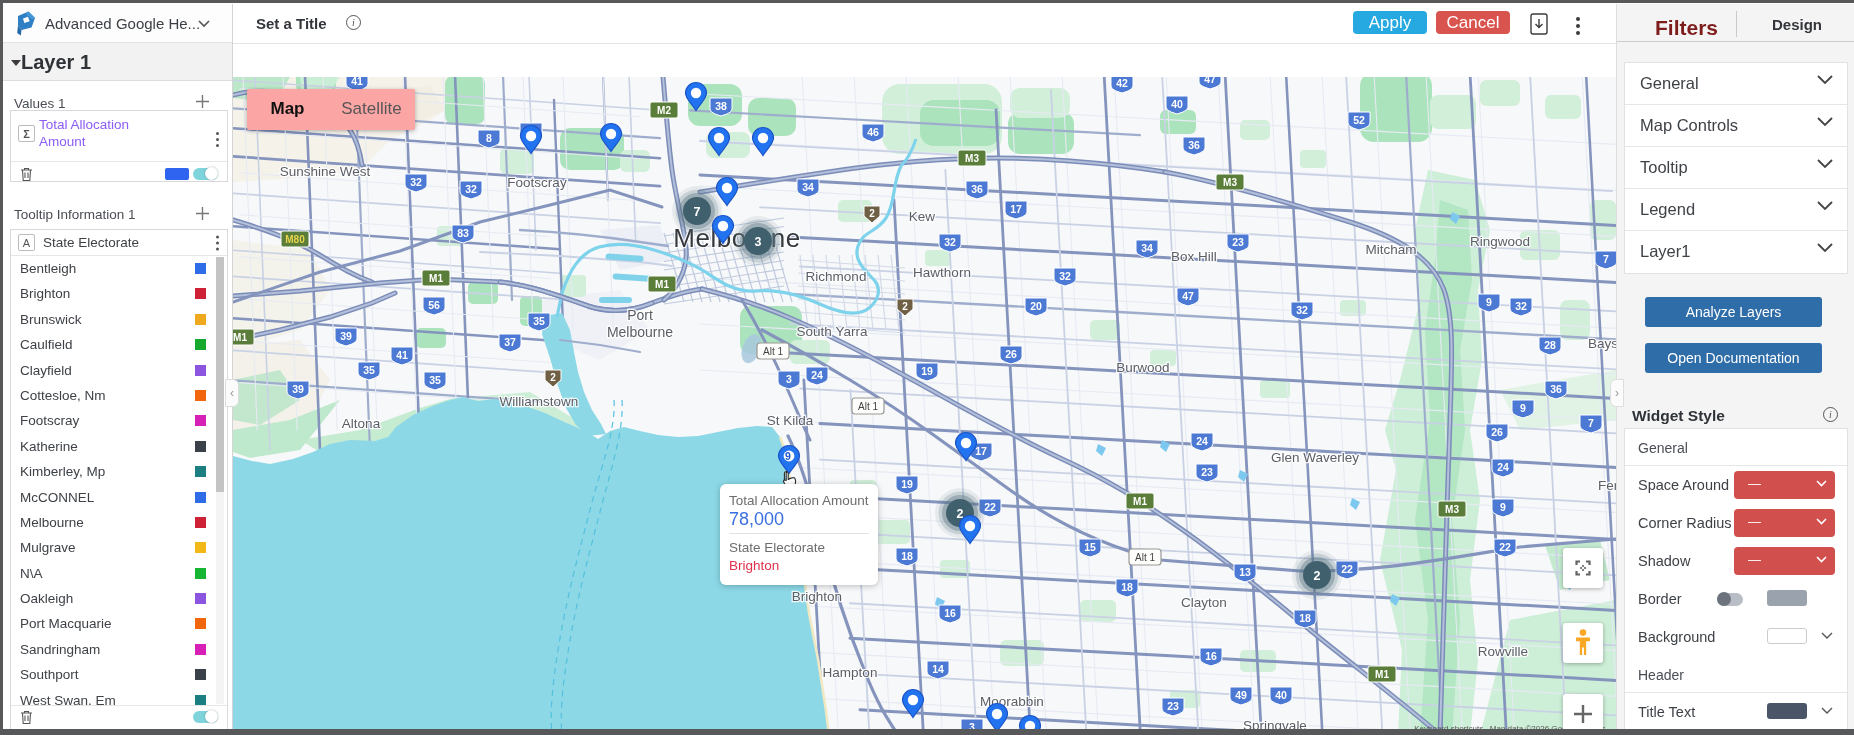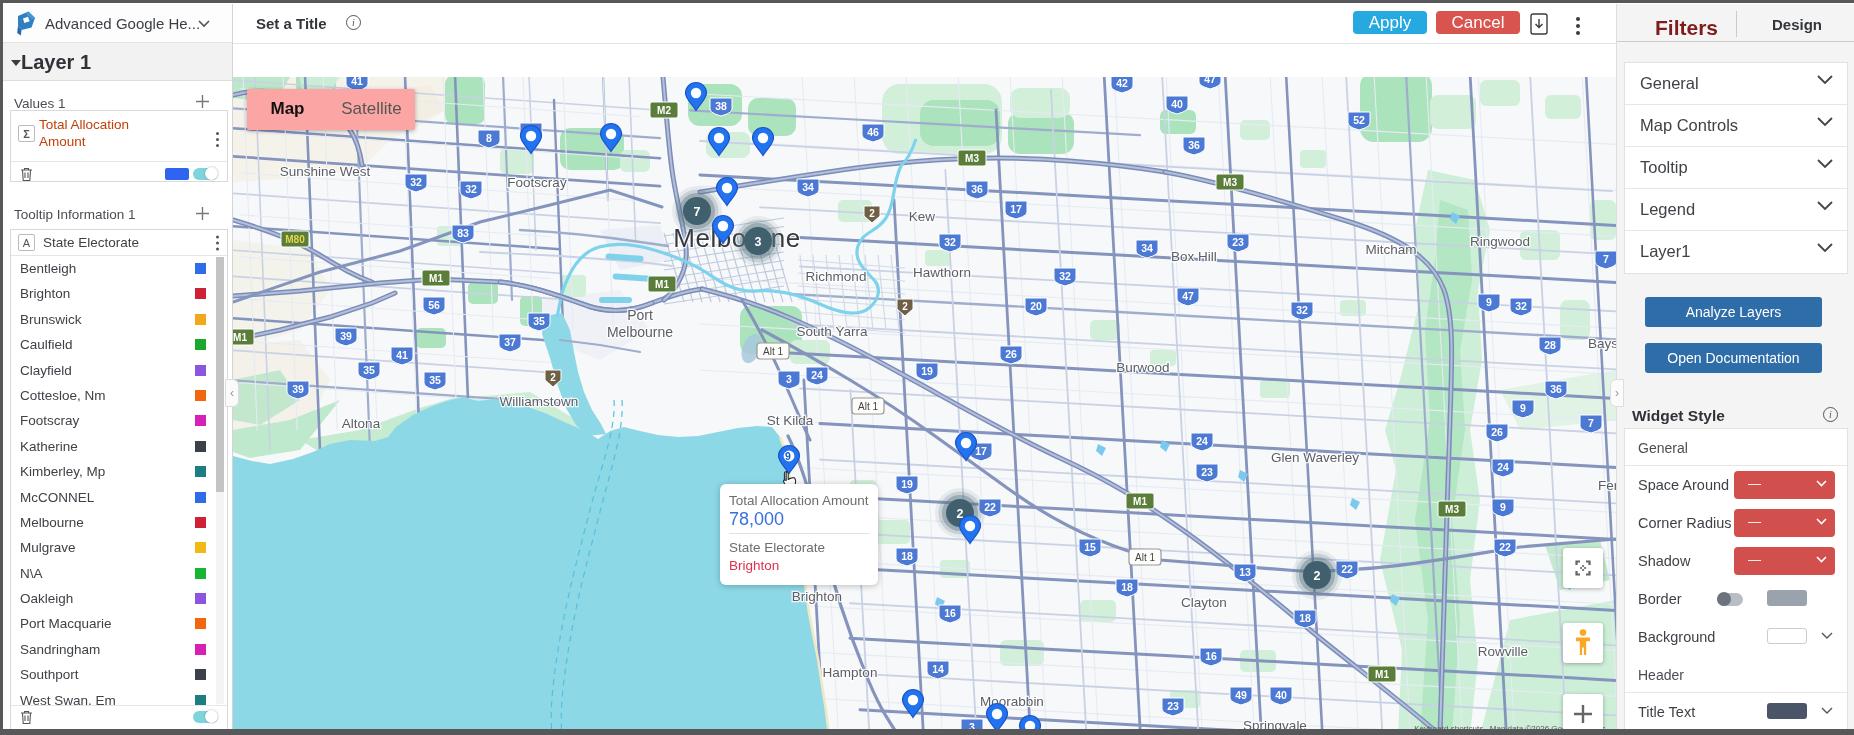--- a/index.html
+++ b/index.html
@@ -14,37 +14,37 @@
 #lsb .hdr .ch{position:absolute;right:24px;top:11px;color:#555;font-size:13px}
 #layer1{position:absolute;left:0;top:39px;width:100%;height:38px;background:#f2f2f2;border-bottom:1px solid #ddd;color:#2f3338;font-weight:bold;font-size:20px;line-height:38px;padding-left:18px}
 #layer1 .car{position:absolute;left:8px;top:17px;width:0;height:0;border-left:5px solid transparent;border-right:5px solid transparent;border-top:6px solid #3c3c3c}
 .seclbl{position:absolute;left:11px;font-size:13.5px;color:#4a4e54}
 .plus{position:absolute;right:22px;font-size:17px;color:#666;font-weight:400}
 .box{position:absolute;left:7px;width:218px;background:#fff;border:1px solid #d9d9d9}
 .brow{position:relative;border-bottom:1px solid #e6e6e6}
 .icn{position:absolute;left:7px;top:7px;width:17px;height:17px;border:1px solid #bbb;border-radius:2px;font-size:11px;color:#555;text-align:center;line-height:16px}
 .kebab{position:absolute;right:8px;top:50%;transform:translateY(-50%);width:3px;height:15px}
 .kebab i,.kebab:before,.kebab:after{content:"";display:block;width:3px;height:3px;border-radius:50%;background:#555;margin:0 0 3px}
-.btxt{margin:5px 10px 5px 28px;font-size:13.5px;color:#c2410c;line-height:17px}
+.btxt{margin:5px 10px 5px 28px;font-size:13.5px;color:#8b5cf6;line-height:17px}
 .trash{position:absolute;left:9px;top:50%;transform:translateY(-50%);width:13px;height:15px}
 .sw{position:absolute;right:38px;top:50%;transform:translateY(-50%);width:24px;height:12px;border-radius:2px;background:#2e64f0}
 .tog{position:absolute;right:9px;top:50%;transform:translateY(-50%);width:25px;height:12px;border-radius:7px;background:#7fd4dc}
 .tog:after{content:"";position:absolute;right:0px;top:-1px;width:13px;height:13px;border-radius:50%;background:#fff;box-shadow:0 0 2px rgba(0,0,0,.35)}
 .li{position:relative;height:25.4px;line-height:25.4px}
 .li span{position:absolute;left:9px;font-size:13.5px;color:#3e4247}
 .li i{position:absolute;right:21px;top:7px;width:11px;height:11px}
 #scrltrk{position:absolute;right:3px;top:1px;width:8px;height:447px;background:#f4f4f4}
 #scrlth{position:absolute;right:3px;top:1px;width:8px;height:235px;background:#c4c4c4}
 
 #topbar{position:absolute;left:233px;top:4px;width:1383px;height:40px;background:#fff;border-bottom:1px solid #e4e4e4}
 #topbar .ttl{position:absolute;left:23px;top:11px;font-size:15px;font-weight:bold;color:#33363b}
 #topbar .info{position:absolute;left:113px;top:11px;width:15px;height:15px;border:1px solid #555;border-radius:50%;color:#555;font-size:10px;text-align:center;line-height:14px;font-style:italic;font-family:"Liberation Serif",serif}
 .btn{position:absolute;top:7px;height:23px;border-radius:4px;color:#fff;font-size:17px;text-align:center;line-height:23px}
 #apply{left:1120px;width:74px;background:#25a9e0}
-#cancel{left:1203px;width:84px;background:#d9534f}
+#cancel{left:1203px;width:74px;background:#d9534f}
 #dlico{position:absolute;left:1296px;top:9px}
 #kico{position:absolute;left:1343px;top:13px;width:4px}
 #kico i,#kico:before,#kico:after{content:"";display:block;width:4px;height:4px;border-radius:50%;background:#3c3c3c;margin:0 0 3px}
 
 #maparea{position:absolute;left:233px;top:44px;width:1383px;height:691px;background:#fff}
 #mapsvg{position:absolute;left:0;top:33px}
 #mapsat{position:absolute;left:14px;top:45px;width:168px;height:41px;background:#fca5a5;border-radius:2px;box-shadow:0 1px 4px rgba(0,0,0,.3);z-index:5}
 #mapsat .m{position:absolute;left:0;top:0;width:81px;height:39px;font-size:17px;font-weight:bold;color:#111;text-align:center;line-height:39px}
 #mapsat .s{position:absolute;left:81px;top:0;width:87px;height:39px;font-size:17px;color:#565656;text-align:center;line-height:39px}
 #tooltip{position:absolute;left:487px;top:440px;width:158px;height:101px;background:#fff;border-radius:6px;box-shadow:0 1px 6px rgba(0,0,0,.25);z-index:6;padding:8px 9px}

